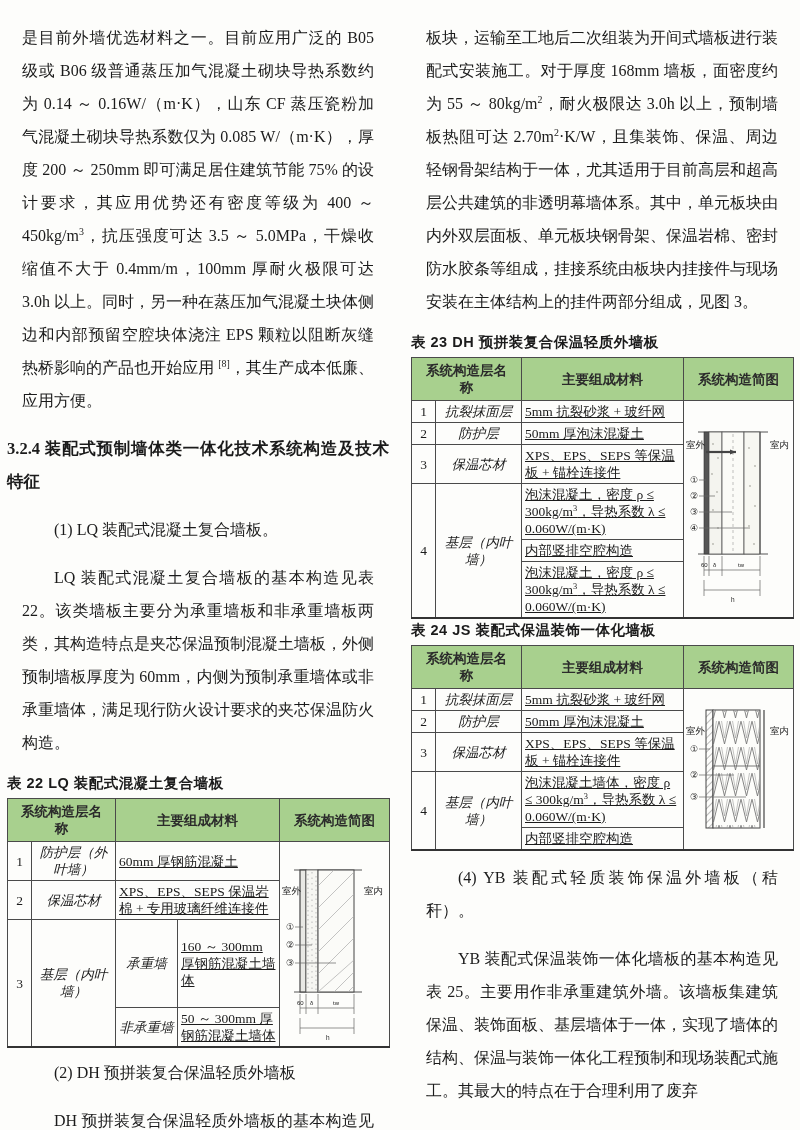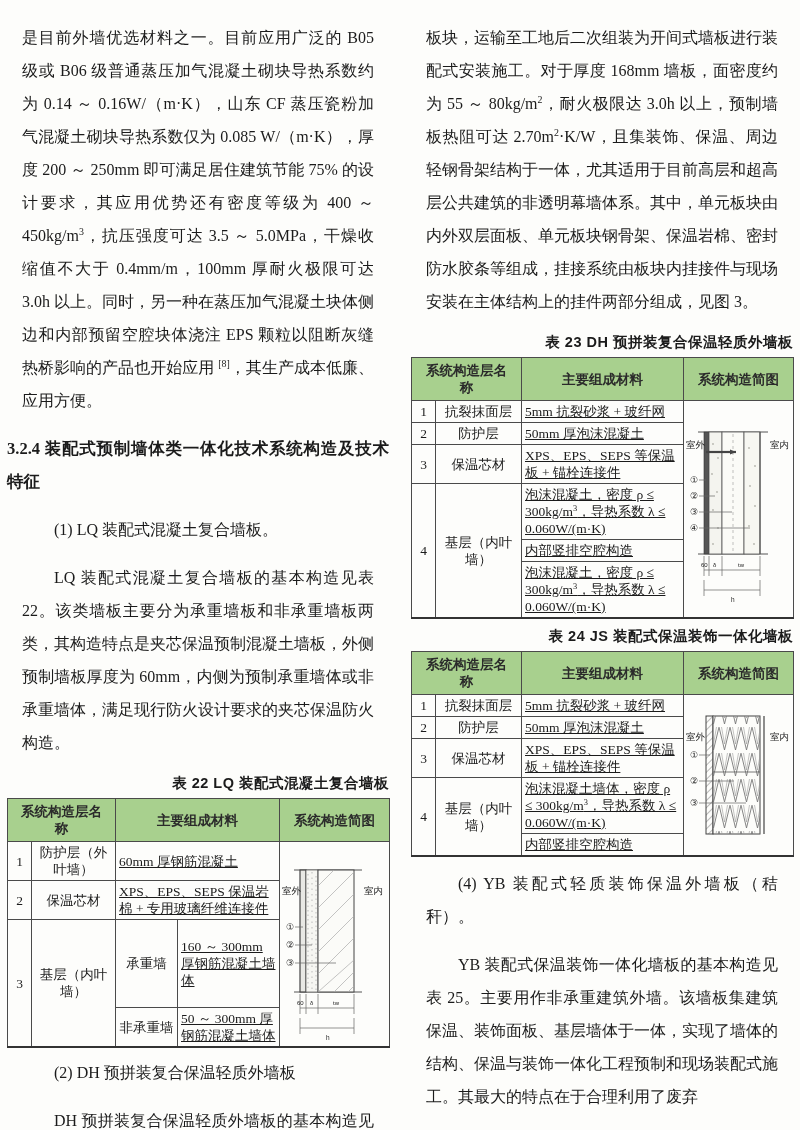--- a/index.html
+++ b/index.html
@@ -8,35 +8,35 @@
     background:#fdfdfb;color:#1b1b1b;
     font-family:"Liberation Serif","DejaVu Serif",serif;
   }
   .page{display:flex;gap:22px;padding:6px 7px 0 7px;box-sizing:border-box;}
   .col{width:382px;flex:0 0 382px;}
   .para{font-size:16px;line-height:33px;text-align:justify;margin:15px;}
   .indent{text-indent:2em;}
   .heading{font-size:16.5px;font-weight:bold;line-height:33px;text-align:justify;margin:0;}
   sup{font-size:0.62em;vertical-align:super;line-height:0;}
   .tbl-caption{
-    text-align:right;font-weight:bold;font-size:14.5px;
+    text-align:left;font-weight:bold;font-size:14.5px;
     font-family:"Liberation Sans","DejaVu Sans",sans-serif;
     margin:10px 0 5px 0;letter-spacing:.5px;
   }
   table{width:100%;border-collapse:collapse;table-layout:fixed;
     font-size:13.5px;line-height:17px;
     border-top:1.5px solid #333;border-bottom:2px solid #333;padding-left:26px;}
   td,th{border:1px solid #4a4a4a;padding:2px 3px;}
   th.green{
     background:#a8d08e;color:#2b2b2b;font-weight:bold;text-align:center;
     font-family:"Liberation Sans","DejaVu Sans",sans-serif;
     font-size:13.5px;padding:4px 8px;
   }
   td.num{text-align:center;}
-  td.name{text-align:center;}
+  td.name{text-align:center;font-style:italic;}
   td.mat{text-align:left;text-decoration:underline;}
   td.diagram{padding:0;text-align:right;vertical-align:middle;}
   svg{display:block;margin:0 auto;}
   svg text{font-family:"Liberation Sans","DejaVu Sans",sans-serif;fill:#222;}
 </style>
 </head>
 <body>
 
 <div class="page">
 
@@ -238,21 +238,21 @@
       </tr>
       <tr>
         <td class="mat">内部竖排空腔构造</td>
       </tr>
       <tr>
         <td class="mat"><span>泡沫混凝土，密度 ρ ≤ 300kg/m</span><sup>3</sup><span>，导热系数 λ ≤ 0.060W/(m·K)</span></td>
       </tr>
     </tbody>
       </table>
 
-    <div class="tbl-caption" style="margin-top:8px">表 24  JS 装配式保温装饰一体化墙板</div>
+    <div class="tbl-caption" style="margin-top:2px">表 24  JS 装配式保温装饰一体化墙板</div>
     <table>
       <colgroup>
           <col style="width:24px">
           <col style="width:86px">
           <col style="width:162px">
           <col style="width:110px">
         </colgroup>
       <tbody>
           <tr>
         <th class="green" colspan="2">系统构造层名称</th>

